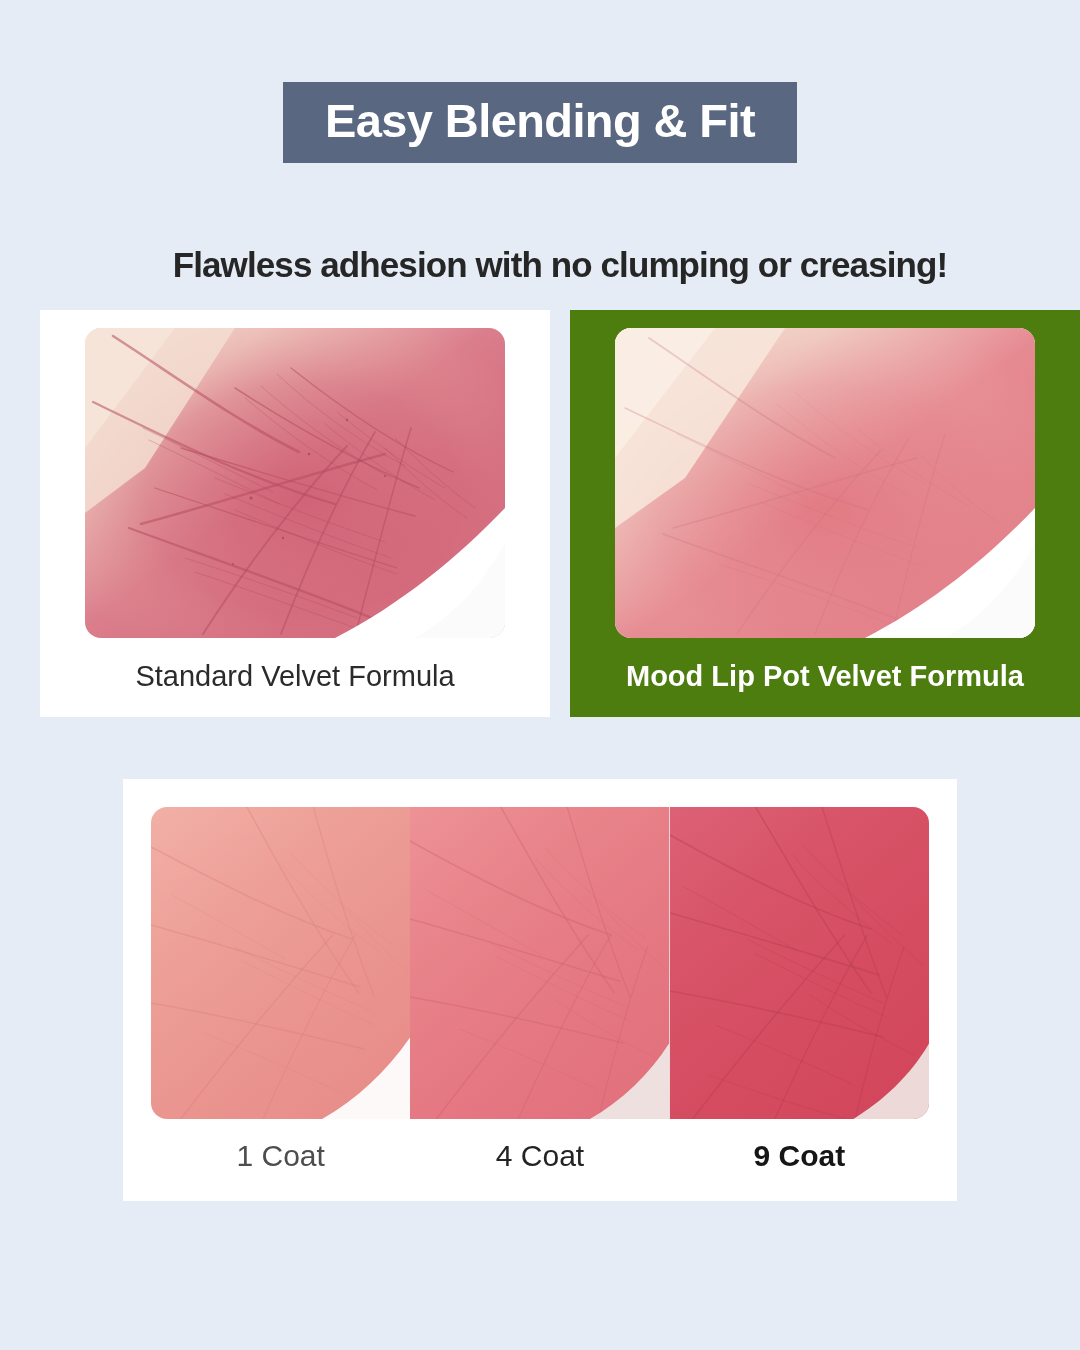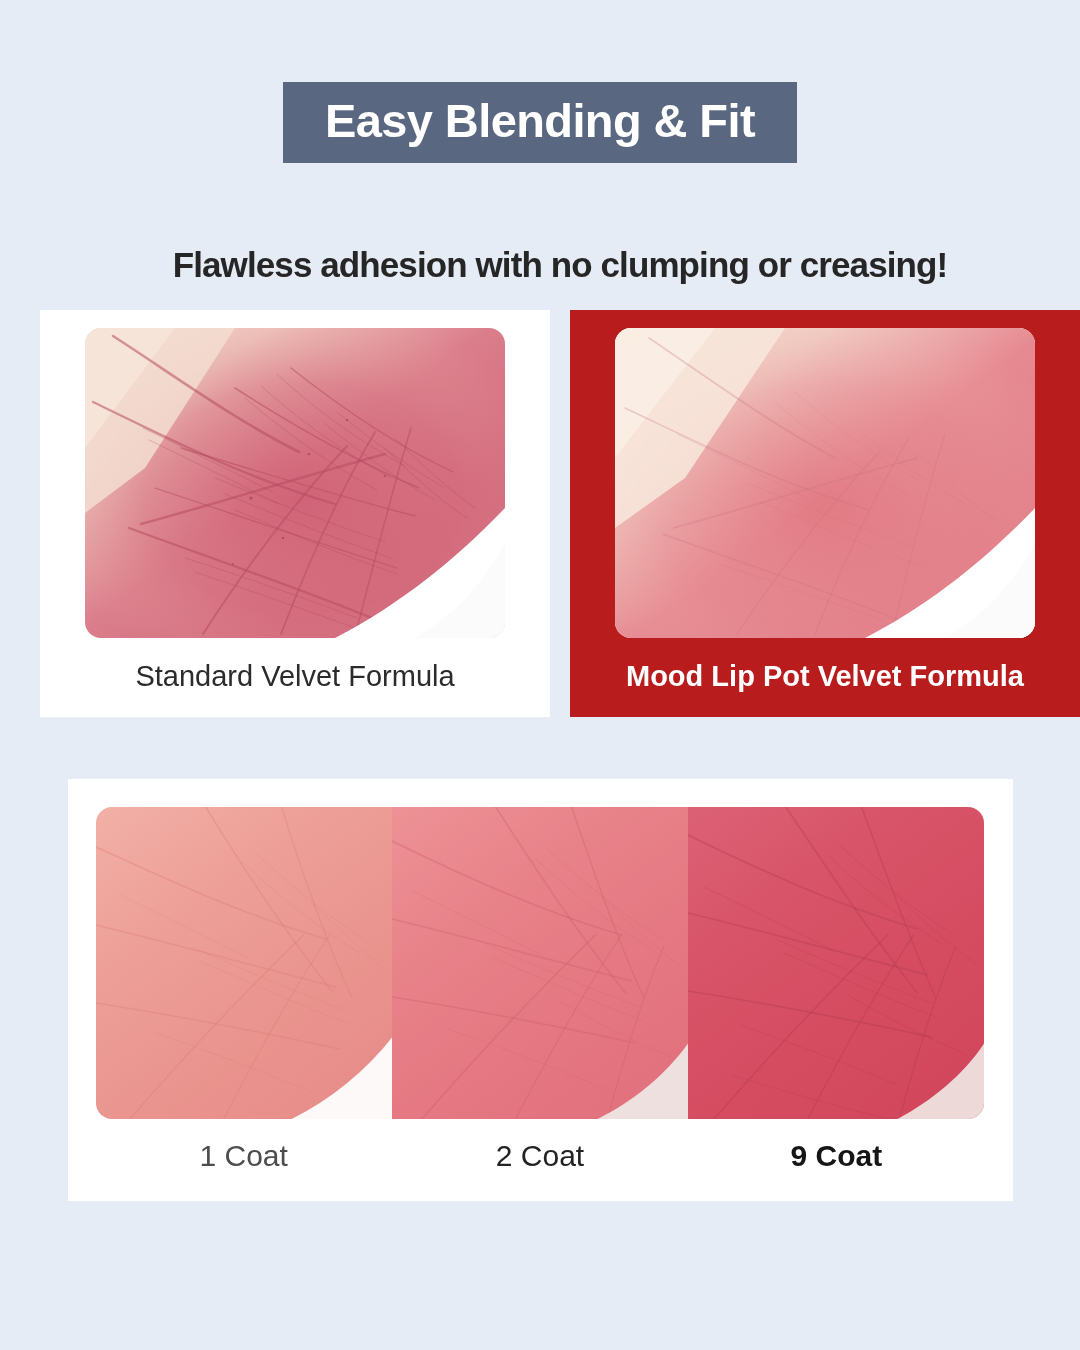--- a/index.html
+++ b/index.html
@@ -60,21 +60,21 @@
   }
 
   .panel {
     width: 542px;
     padding: 18px 18px 0 18px;
     display: flex;
     flex-direction: column;
     align-items: center;
   }
   .panel-plain { background: #ffffff; }
-  .panel-highlight { background: #b91c1c; justify-content: center; }
+  .panel-highlight { background: #4d7c0f; justify-content: center; }
 
   .swatch-frame {
     width: 420px;
     height: 310px;
     border-radius: 16px;
     overflow: hidden;
     position: relative;
     background: #ffffff;
   }
 
@@ -91,21 +91,21 @@
   .caption-highlight {
     color: #ffffff;
     font-weight: bold;
   }
 
   
   .section-two {
     margin-top: 62px;
   }
   .coats-card {
-    width: 945px;
+    width: 834px;
     margin: 24px auto 0 auto;
     background: #ffffff;
     padding: 28px 28px 0 28px;
   }
   .coats-images {
     display: flex;
     justify-content: center;
     gap: 0px;
   }
   .coat-frame {
@@ -391,18 +391,18 @@
             <path d="M44,268 C96,284 150,300 202,312"></path>
           </g>
           <path d="M297,236 L297,312 L210,312 C244,294 276,268 297,236 Z" fill="#efe9e6" opacity="0.9"></path>
         </svg>
       </div>
 
     </div>
 
     <div class="coats-labels">
       <div class="coat-label w-light">1 Coat</div>
-      <div class="coat-label w-medium">2 Coat</div>
+      <div class="coat-label w-medium">4 Coat</div>
       <div class="coat-label w-bold">9 Coat</div>
     </div>
 
   </div>
 </div>
 
 </body></html>

